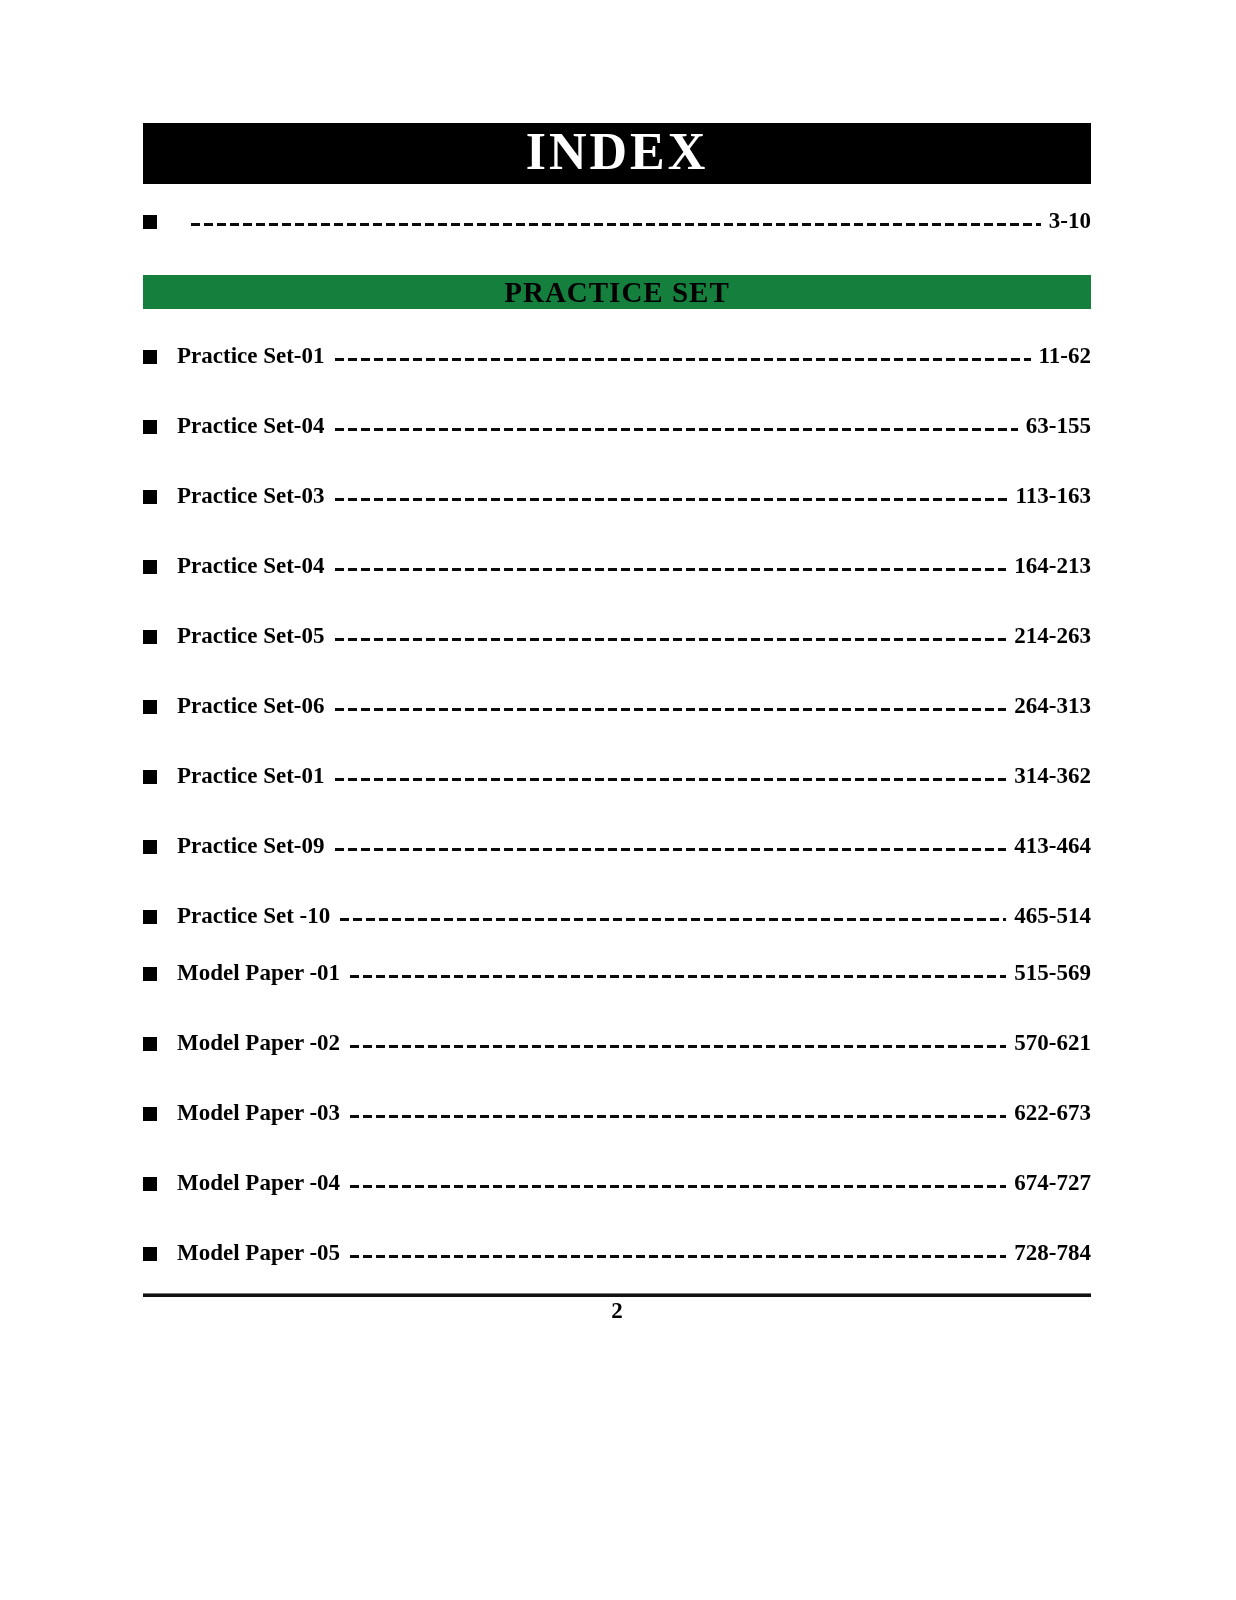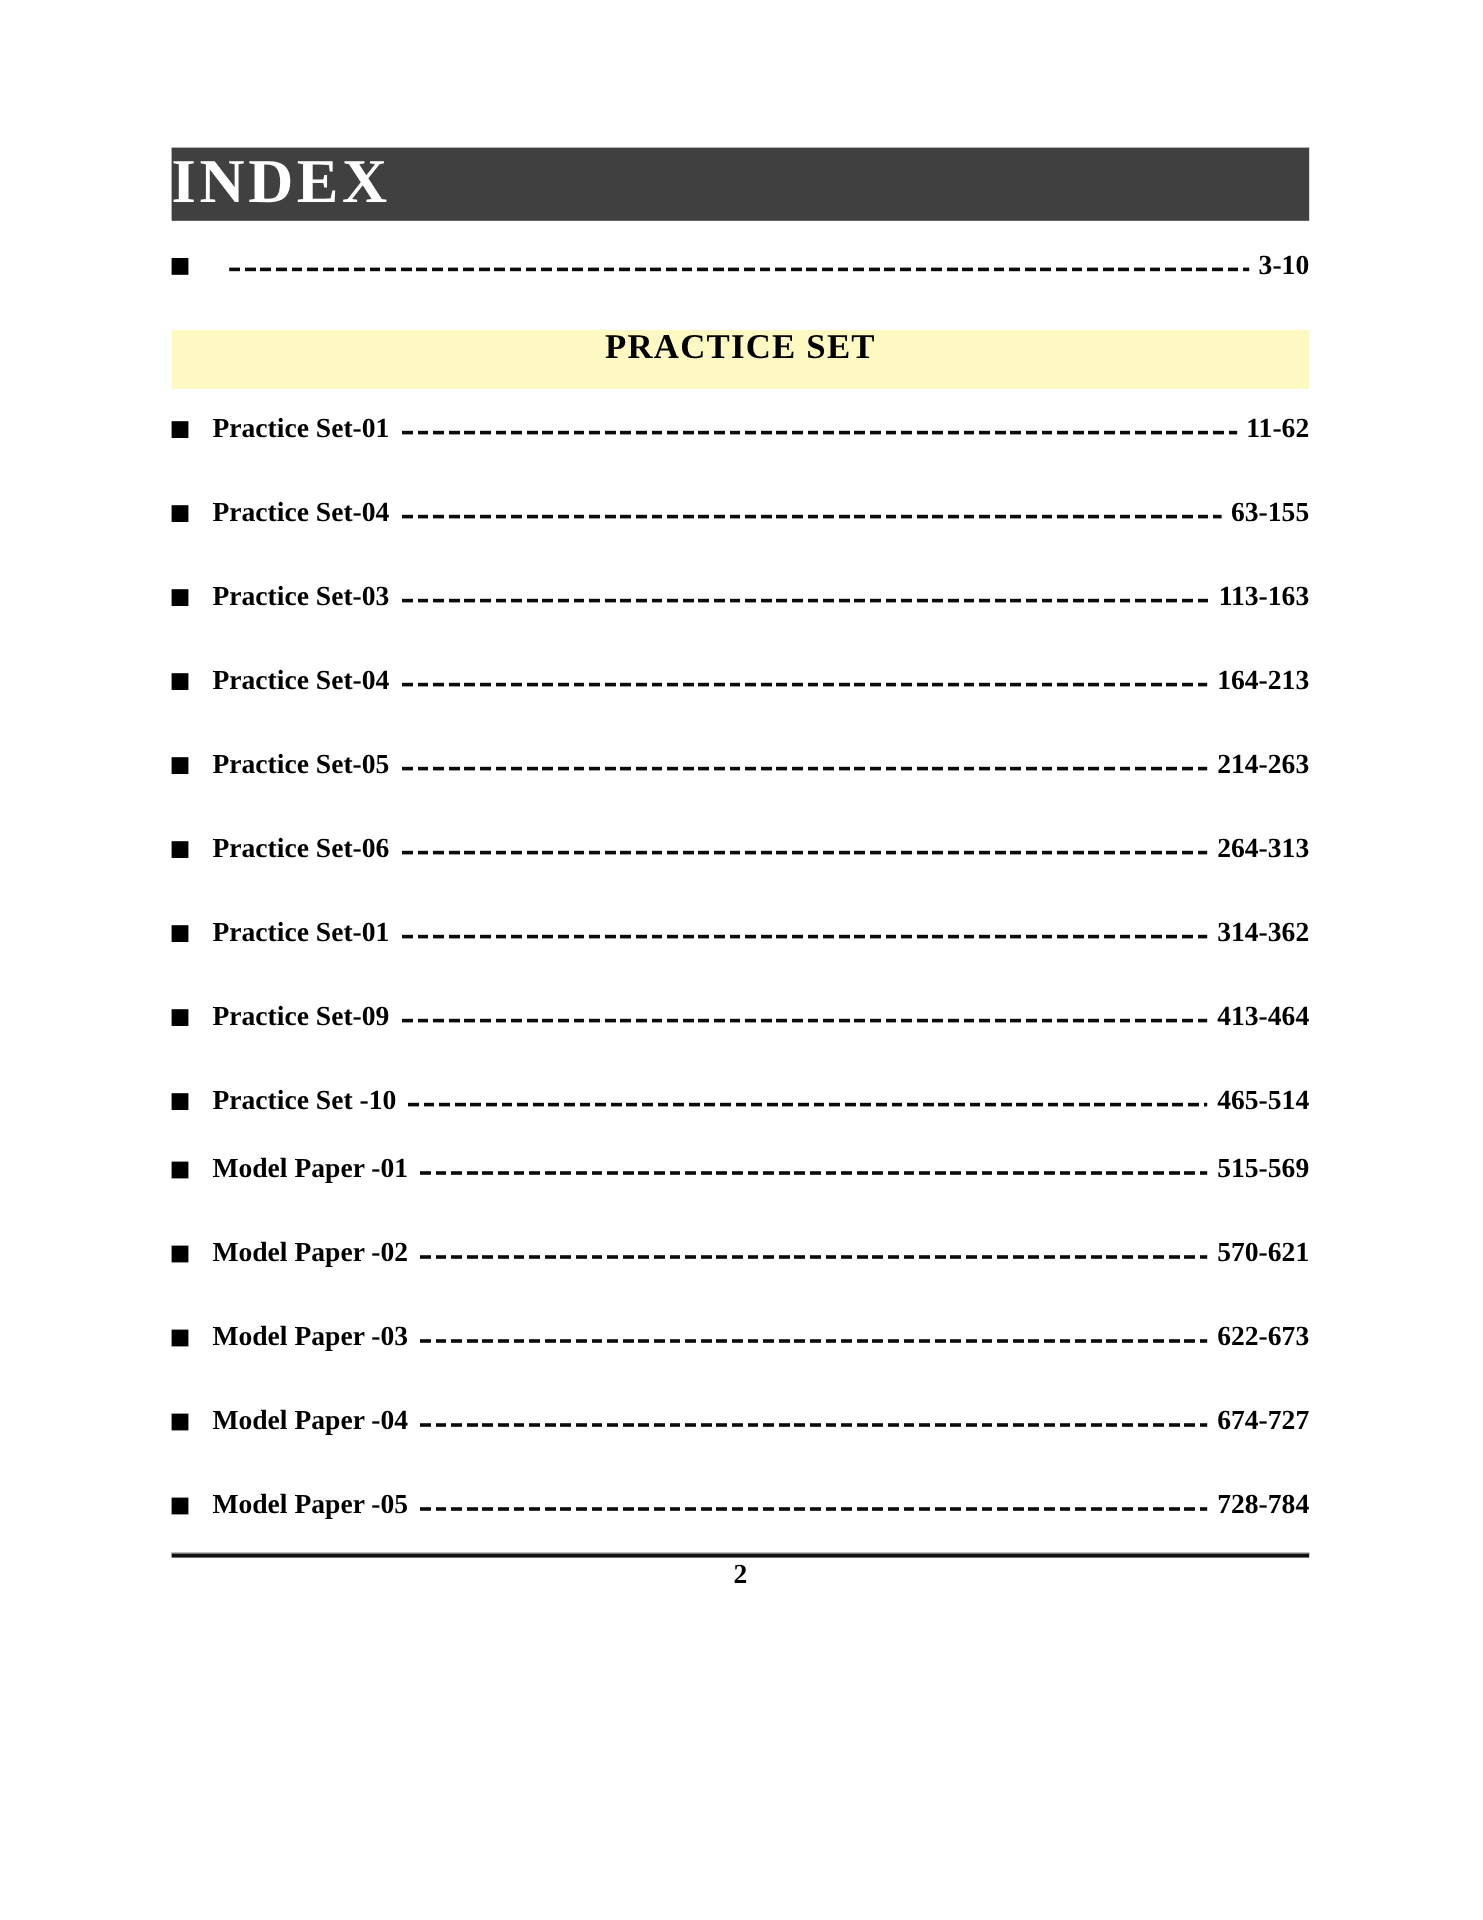--- a/index.html
+++ b/index.html
@@ -15,57 +15,57 @@
   .content {
     position: absolute;
     left: 143px;
     top: 0;
     width: 948px;
   }
   
   .title-banner {
     margin-top: 123px;
     height: 61px;
-    background: #404040;
+    background: #000000;
     display: flex;
     align-items: center;
-    justify-content: flex-start;
+    justify-content: center;
   }
   .title-banner .title-text {
     color: #ffffff;
     font-size: 52px;
     font-weight: bold;
     letter-spacing: 3px;
     line-height: 1;
     padding-bottom: 4px;
   }
   
   .section-banner {
-    height: 49px;
-    background: #fef9c3;
+    height: 34px;
+    background: #15803d;
     display: flex;
-    align-items: flex-start;
+    align-items: center;
     justify-content: center;
   }
   .section-banner .section-text {
     font-size: 29px;
     font-weight: bold;
     letter-spacing: 1px;
     line-height: 1;
   }
   .banner-practice { margin-top: 41px; }
   .banner-model   { margin-top: 45px; }
   
   .toc-row {
     display: flex;
     align-items: center;
     height: 26px;
   }
   .intro-row { margin-top: 24px; }
-  .rows-practice { margin-top: 20px; }
+  .rows-practice { margin-top: 34px; }
   .rows-model   { margin-top: 31px; }
   .rows-practice .toc-row,
   .rows-model .toc-row { margin-bottom: 44px; }
   .rows-practice .toc-row:last-child,
   .rows-model .toc-row:last-child { margin-bottom: 0; }
   .bullet {
     width: 14px;
     height: 14px;
     background: #000000;
     flex: 0 0 14px;

